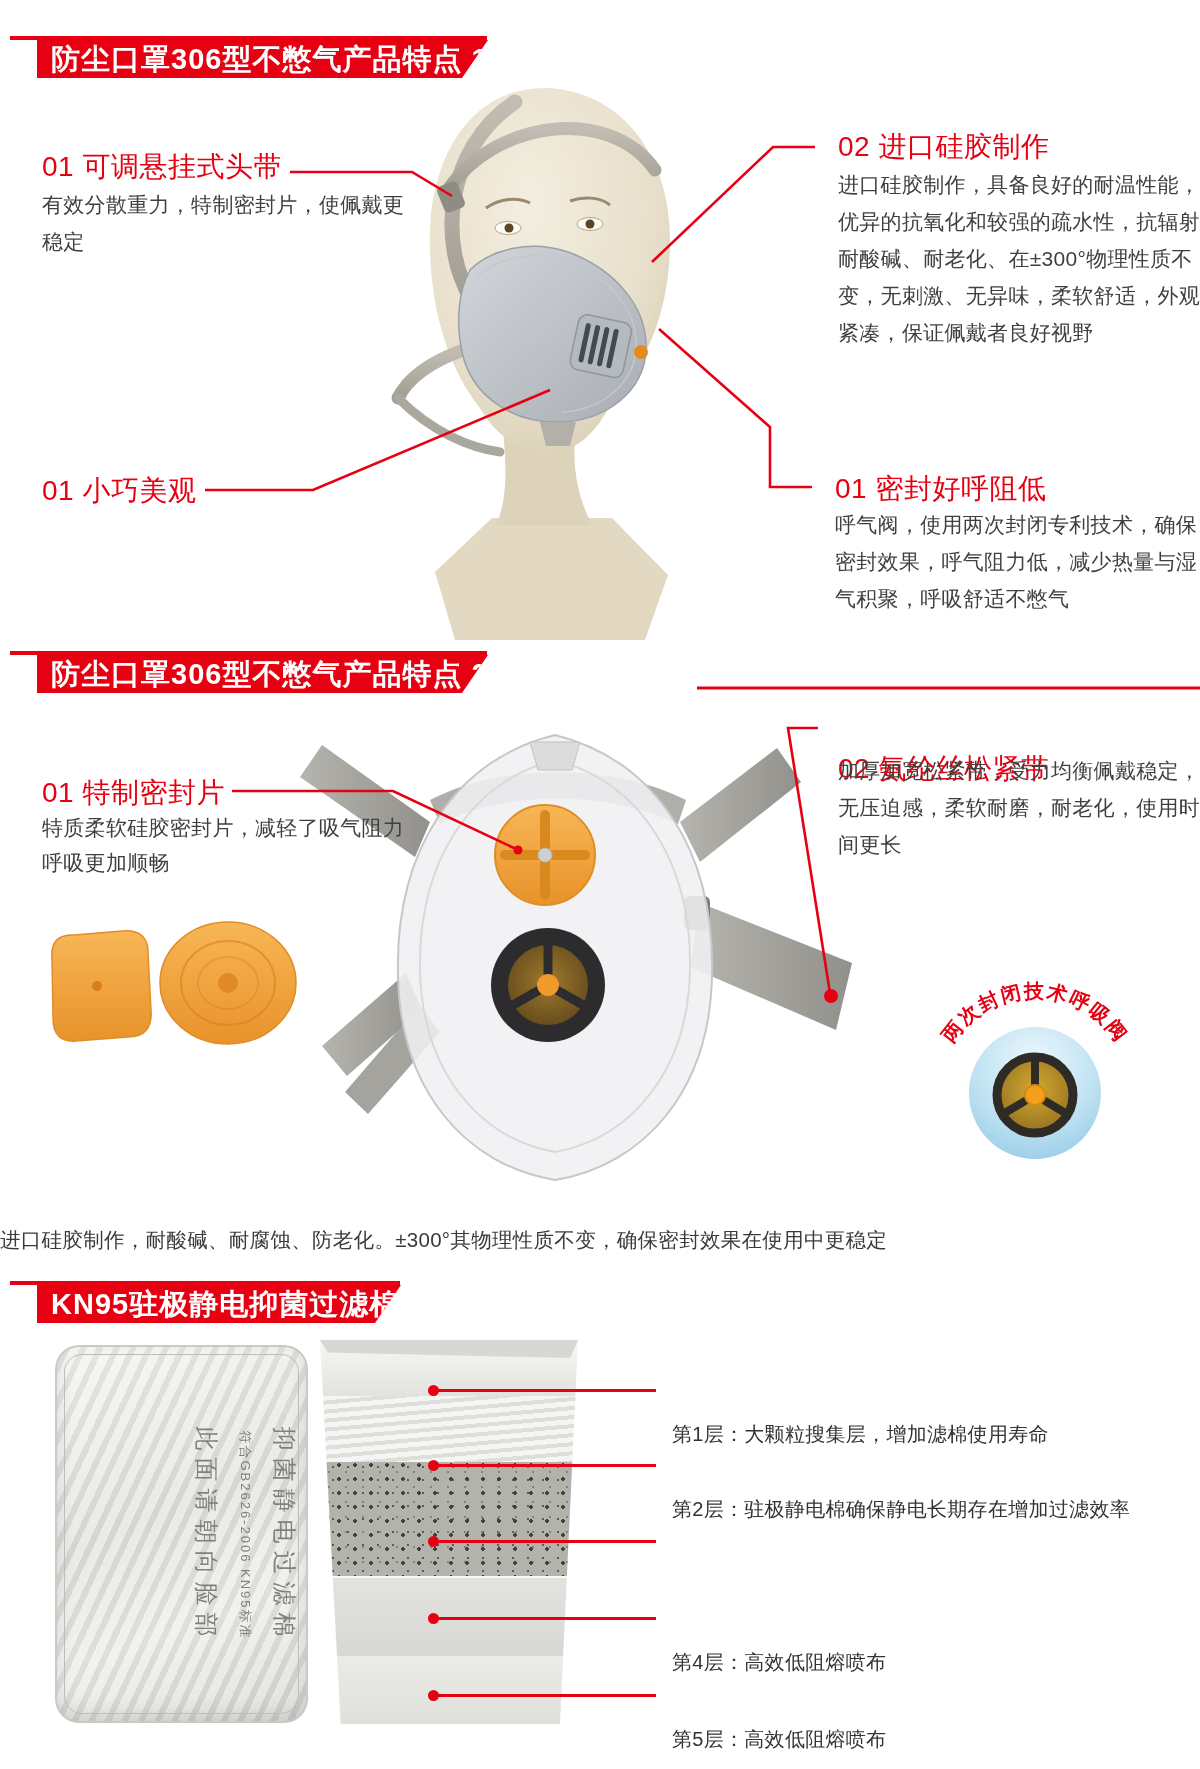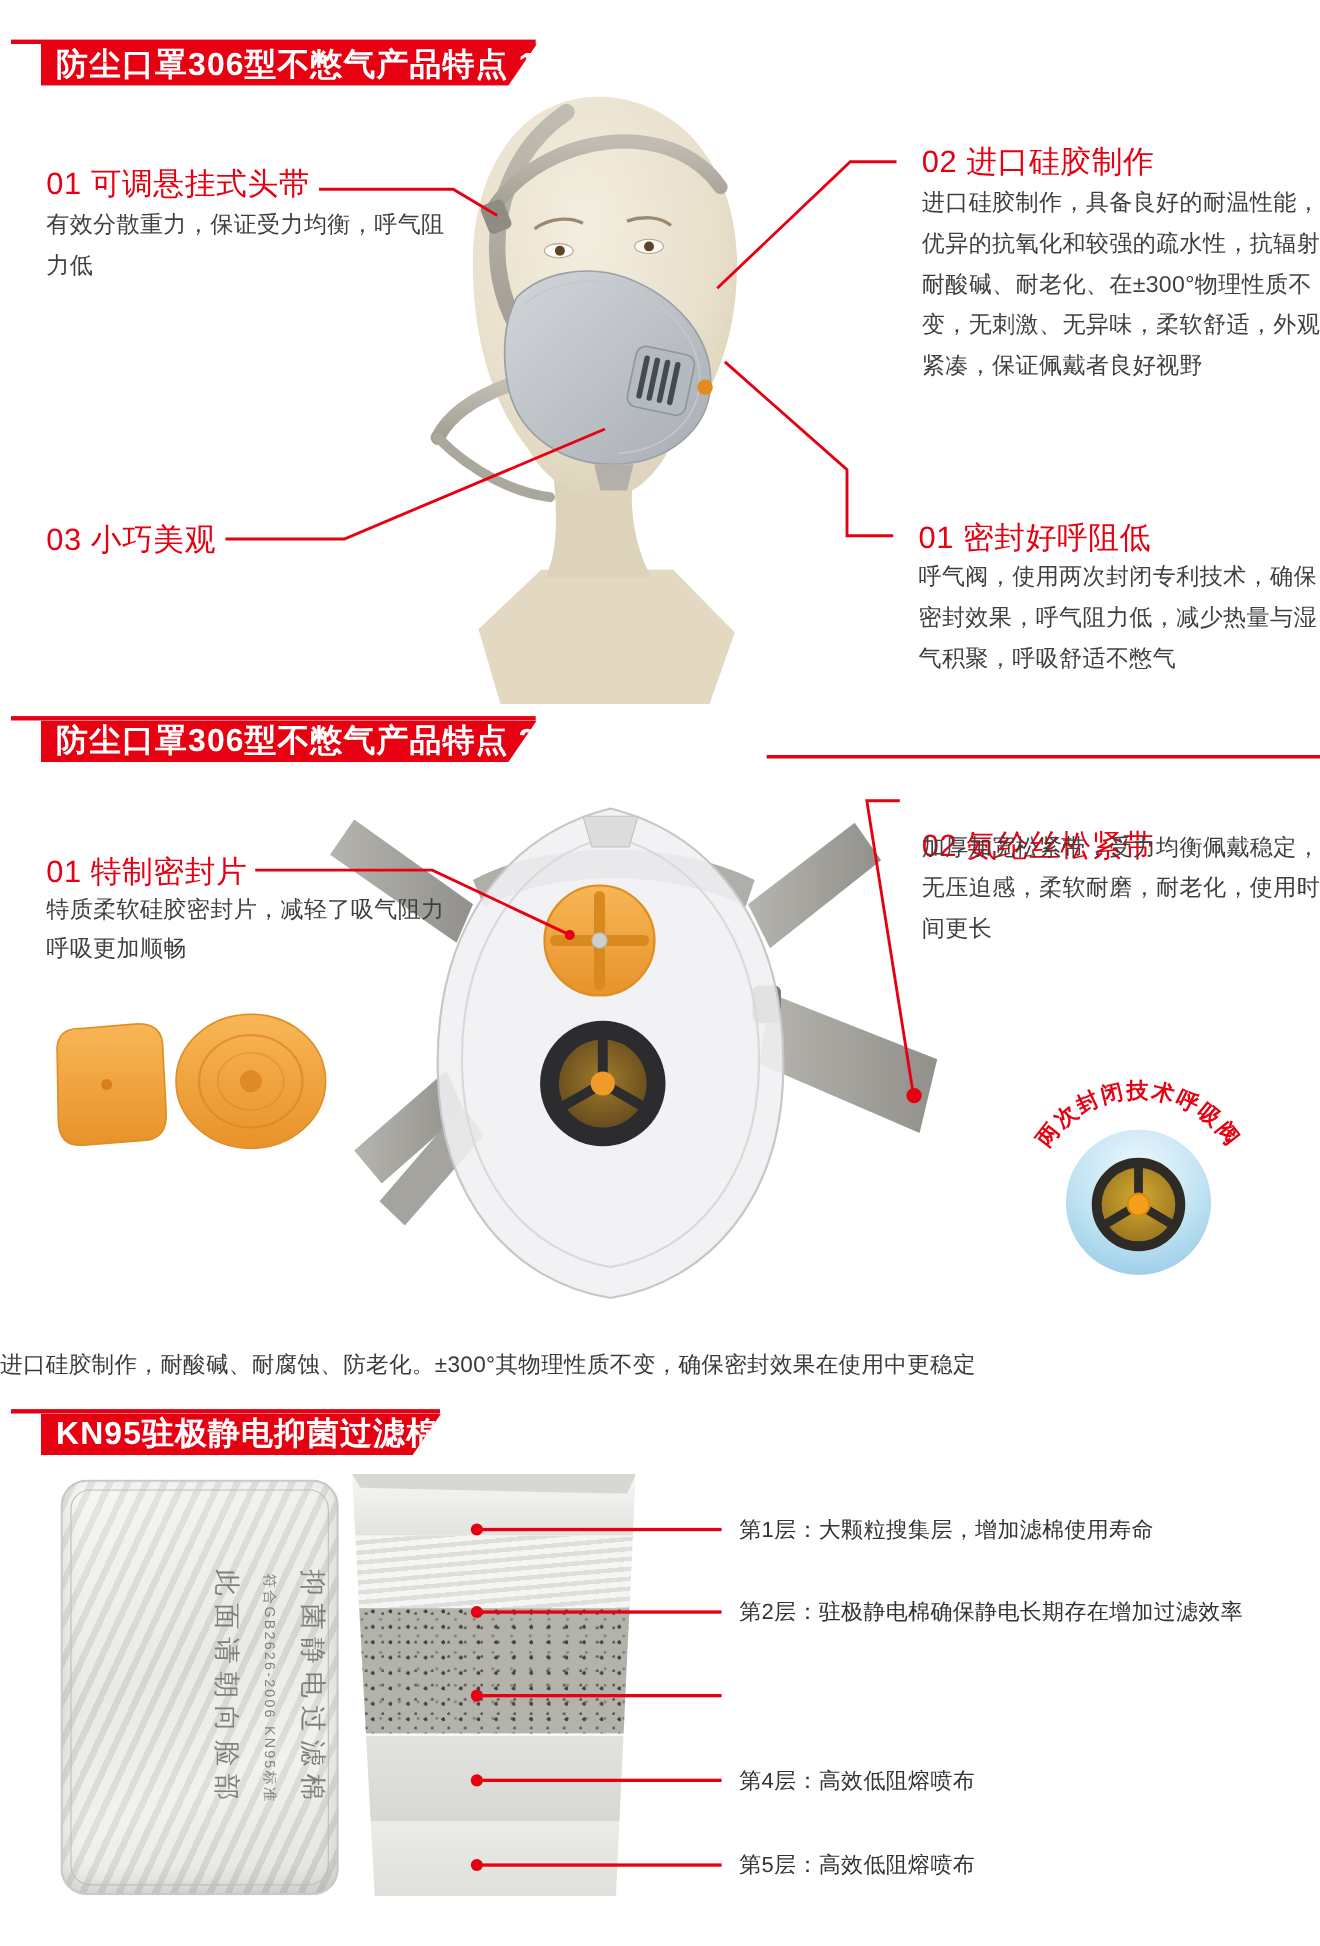--- a/index.html
+++ b/index.html
@@ -55,21 +55,21 @@
         radial-gradient(circle at 3px 3px,#42423c 1.7px,transparent 1.9px),
         radial-gradient(circle at 9px 10px,#84847c 1.3px,transparent 1.5px),
         radial-gradient(circle at 13px 5px,#5c5c54 1.2px,transparent 1.4px);
       background-size:16px 14px,17px 15px,15px 13px;}
   .l4{top:238px;height:78px;background:linear-gradient(180deg,#e2e2df,#d7d7d4);}
   .l5{top:316px;height:68px;background:linear-gradient(180deg,#ebebe8,#dfdfdc);}
   .lgap{top:236px;height:2px;background:#fafaf8;}
 
   .layer-line{position:absolute;left:434px;width:222px;height:3px;background:var(--red);}
   .layer-line::before{content:"";position:absolute;left:-6px;top:-4px;width:11px;height:11px;border-radius:50%;background:var(--red);}
-  .layer-label{position:absolute;left:672px;color:#333;font-size:20px;letter-spacing:.3px;white-space:nowrap;}
+  .layer-label{position:absolute;left:672px;color:#333;font-size:20px;letter-spacing:.3px;white-space:nowrap;margin-top:44px;}
 </style>
 </head>
 <body>
 
 <div class="page">
 
   <div class="banner-topline" style="left:10px;top:36px;width:477px;"></div>
   <div class="banner-body" style="left:37px;top:40px;width:451px;">防尘口罩306型不憋气产品特点 1</div>
 
   <svg class="abs" style="left:0;top:0;" width="1200" height="660" viewBox="0 0 1200 660">
@@ -123,26 +123,26 @@
 
     <g stroke="#e60012" stroke-width="2.6" fill="none">
       <path d="M290,172 H412 L452,196"></path>
       <path d="M815,147 H773 L652,262"></path>
       <path d="M205,490 H313 L550,390"></path>
       <path d="M812,487 H770 V427 L659,329"></path>
     </g>
   </svg>
 
   <div class="callout-title" style="left:42px;top:148px;">01 可调悬挂式头带</div>
-  <div class="callout-body" style="left:42px;top:186px;width:368px;">有效分散重力，保证受力均衡，呼气阻力低</div>
+  <div class="callout-body" style="left:42px;top:186px;width:368px;">有效分散重力，特制密封片，使佩戴更稳定</div>
 
   <div class="callout-title" style="left:838px;top:128px;">02 进口硅胶制作</div>
   <div class="callout-body" style="left:838px;top:166px;width:368px;">进口硅胶制作，具备良好的耐温性能，优异的抗氧化和较强的疏水性，抗辐射耐酸碱、耐老化、在±300°物理性质不变，无刺激、无异味，柔软舒适，外观紧凑，保证佩戴者良好视野</div>
 
-  <div class="callout-title" style="left:42px;top:472px;">03 小巧美观</div>
+  <div class="callout-title" style="left:42px;top:472px;">01 小巧美观</div>
 
   <div class="callout-title" style="left:835px;top:470px;">01 密封好呼阻低</div>
   <div class="callout-body" style="left:835px;top:506px;width:368px;">呼气阀，使用两次封闭专利技术，确保密封效果，呼气阻力低，减少热量与湿气积聚，呼吸舒适不憋气</div>
 
   <div class="banner-topline" style="left:10px;top:651px;width:477px;"></div>
   <div class="banner-body" style="left:37px;top:655px;width:451px;">防尘口罩306型不憋气产品特点 2</div>
 
   <svg class="abs" style="left:0;top:630px;" width="1200" height="640" viewBox="0 630 1200 640">
     <defs>
       <linearGradient id="orangeG" x1="0" y1="0" x2="0" y2="1">

